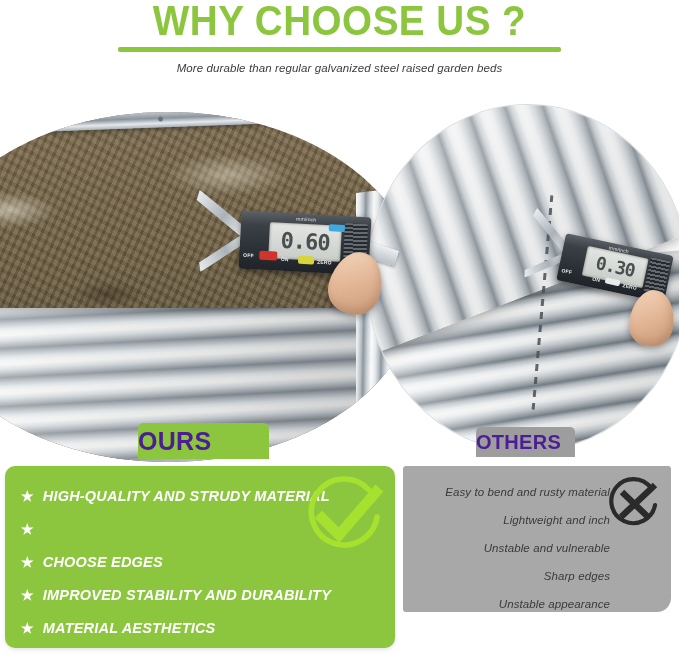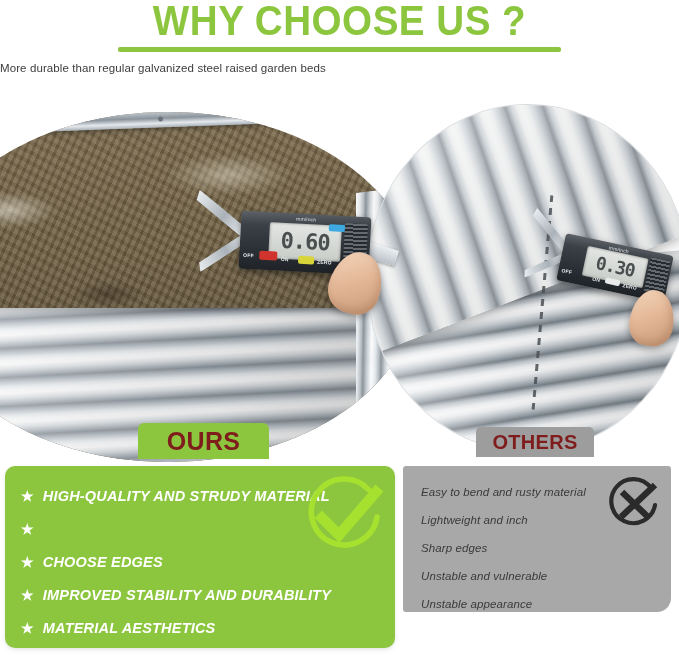--- a/index.html
+++ b/index.html
@@ -46,22 +46,23 @@
     width: 443px;
     height: 5px;
     background: #8CC63F;
     border-radius: 2px;
   }
   .subtitle {
     position: absolute;
     top: 62px;
     left: 0;
     width: 679px;
-    text-align: left;
+    text-align: center;
     font-size: 11.5px;
+    font-style: italic;
     color: #3c3c3c;
     letter-spacing: 0.1px;
     white-space: nowrap;
   }
 
   
   .stage {
     position: absolute;
     top: 104px;
     left: 0;
@@ -306,40 +307,39 @@
     border-radius: 48% 48% 42% 42% / 62% 62% 38% 38%;
     background: linear-gradient(150deg, #f6d7bd, #e0b392 55%, #c79a79);
     box-shadow: 0 3px 7px rgba(0,0,0,.3), inset -3px -4px 9px rgba(150,100,70,.35);
   }
 
   
   .tab {
     position: absolute;
     display: flex;
     align-items: center;
-    justify-content: center;
     font-family: "Liberation Sans Narrow", "Liberation Sans", sans-serif;
     font-weight: bold;
-    color: #7f1d1d;
+    color: #4c1d95;
     letter-spacing: .3px;
   }
   .tab-ours {
     left: 138px;
     top: 423px;
     width: 131px;
     height: 36px;
     background: #8CC63F;
     border-radius: 6px 6px 0 0;
     font-size: 25px;
     z-index: 6;
   }
   .tab-others {
     left: 476px;
     top: 427px;
-    width: 118px;
+    width: 99px;
     height: 30px;
     background: #9d9d9d;
     border-radius: 5px 5px 0 0;
     font-size: 20px;
     z-index: 6;
   }
 
   
   .panel-gray {
     position: absolute;
@@ -391,24 +391,24 @@
     position: absolute;
     right: 8px;
     top: 8px;
     width: 86px;
     height: 86px;
     z-index: 2;
   }
 
   .others-list {
     position: absolute;
-    left: 18px;
+    left: 2px;
     top: 12px;
     width: 205px;
-    text-align: left;
+    text-align: right;
   }
   .others-item {
     height: 28px;
     line-height: 28px;
     color: #3a3a3a;
     font-size: 11.5px;
     font-style: italic;
     letter-spacing: .1px;
     white-space: nowrap;
   }
@@ -488,22 +488,22 @@
   <span>OURS</span>
 </div>
 <div class="tab tab-others">
   <span>OTHERS</span>
 </div>
 
 <div class="panel-gray">
   <div class="others-list">
     <div class="others-item">Easy to bend and rusty material</div>
     <div class="others-item">Lightweight and inch</div>
+    <div class="others-item">Unstable and vulnerable</div>
     <div class="others-item">Sharp edges</div>
-    <div class="others-item">Unstable and vulnerable</div>
     <div class="others-item">Unstable appearance</div>
   </div>
   <div class="x-wrap">
     <svg viewBox="0 0 58 58" width="58" height="58">
       <path d="M46 14 A22 22 0 1 0 50 31" fill="none" stroke="#2B2B2B" stroke-width="4.2" stroke-linecap="round"></path>
       <path d="M17 18 L43 43" fill="none" stroke="#2B2B2B" stroke-width="6.4" stroke-linecap="butt"></path>
       <path d="M16 43 L50 11" fill="none" stroke="#2B2B2B" stroke-width="6.4" stroke-linecap="butt"></path>
     </svg>
   </div>
 </div>

